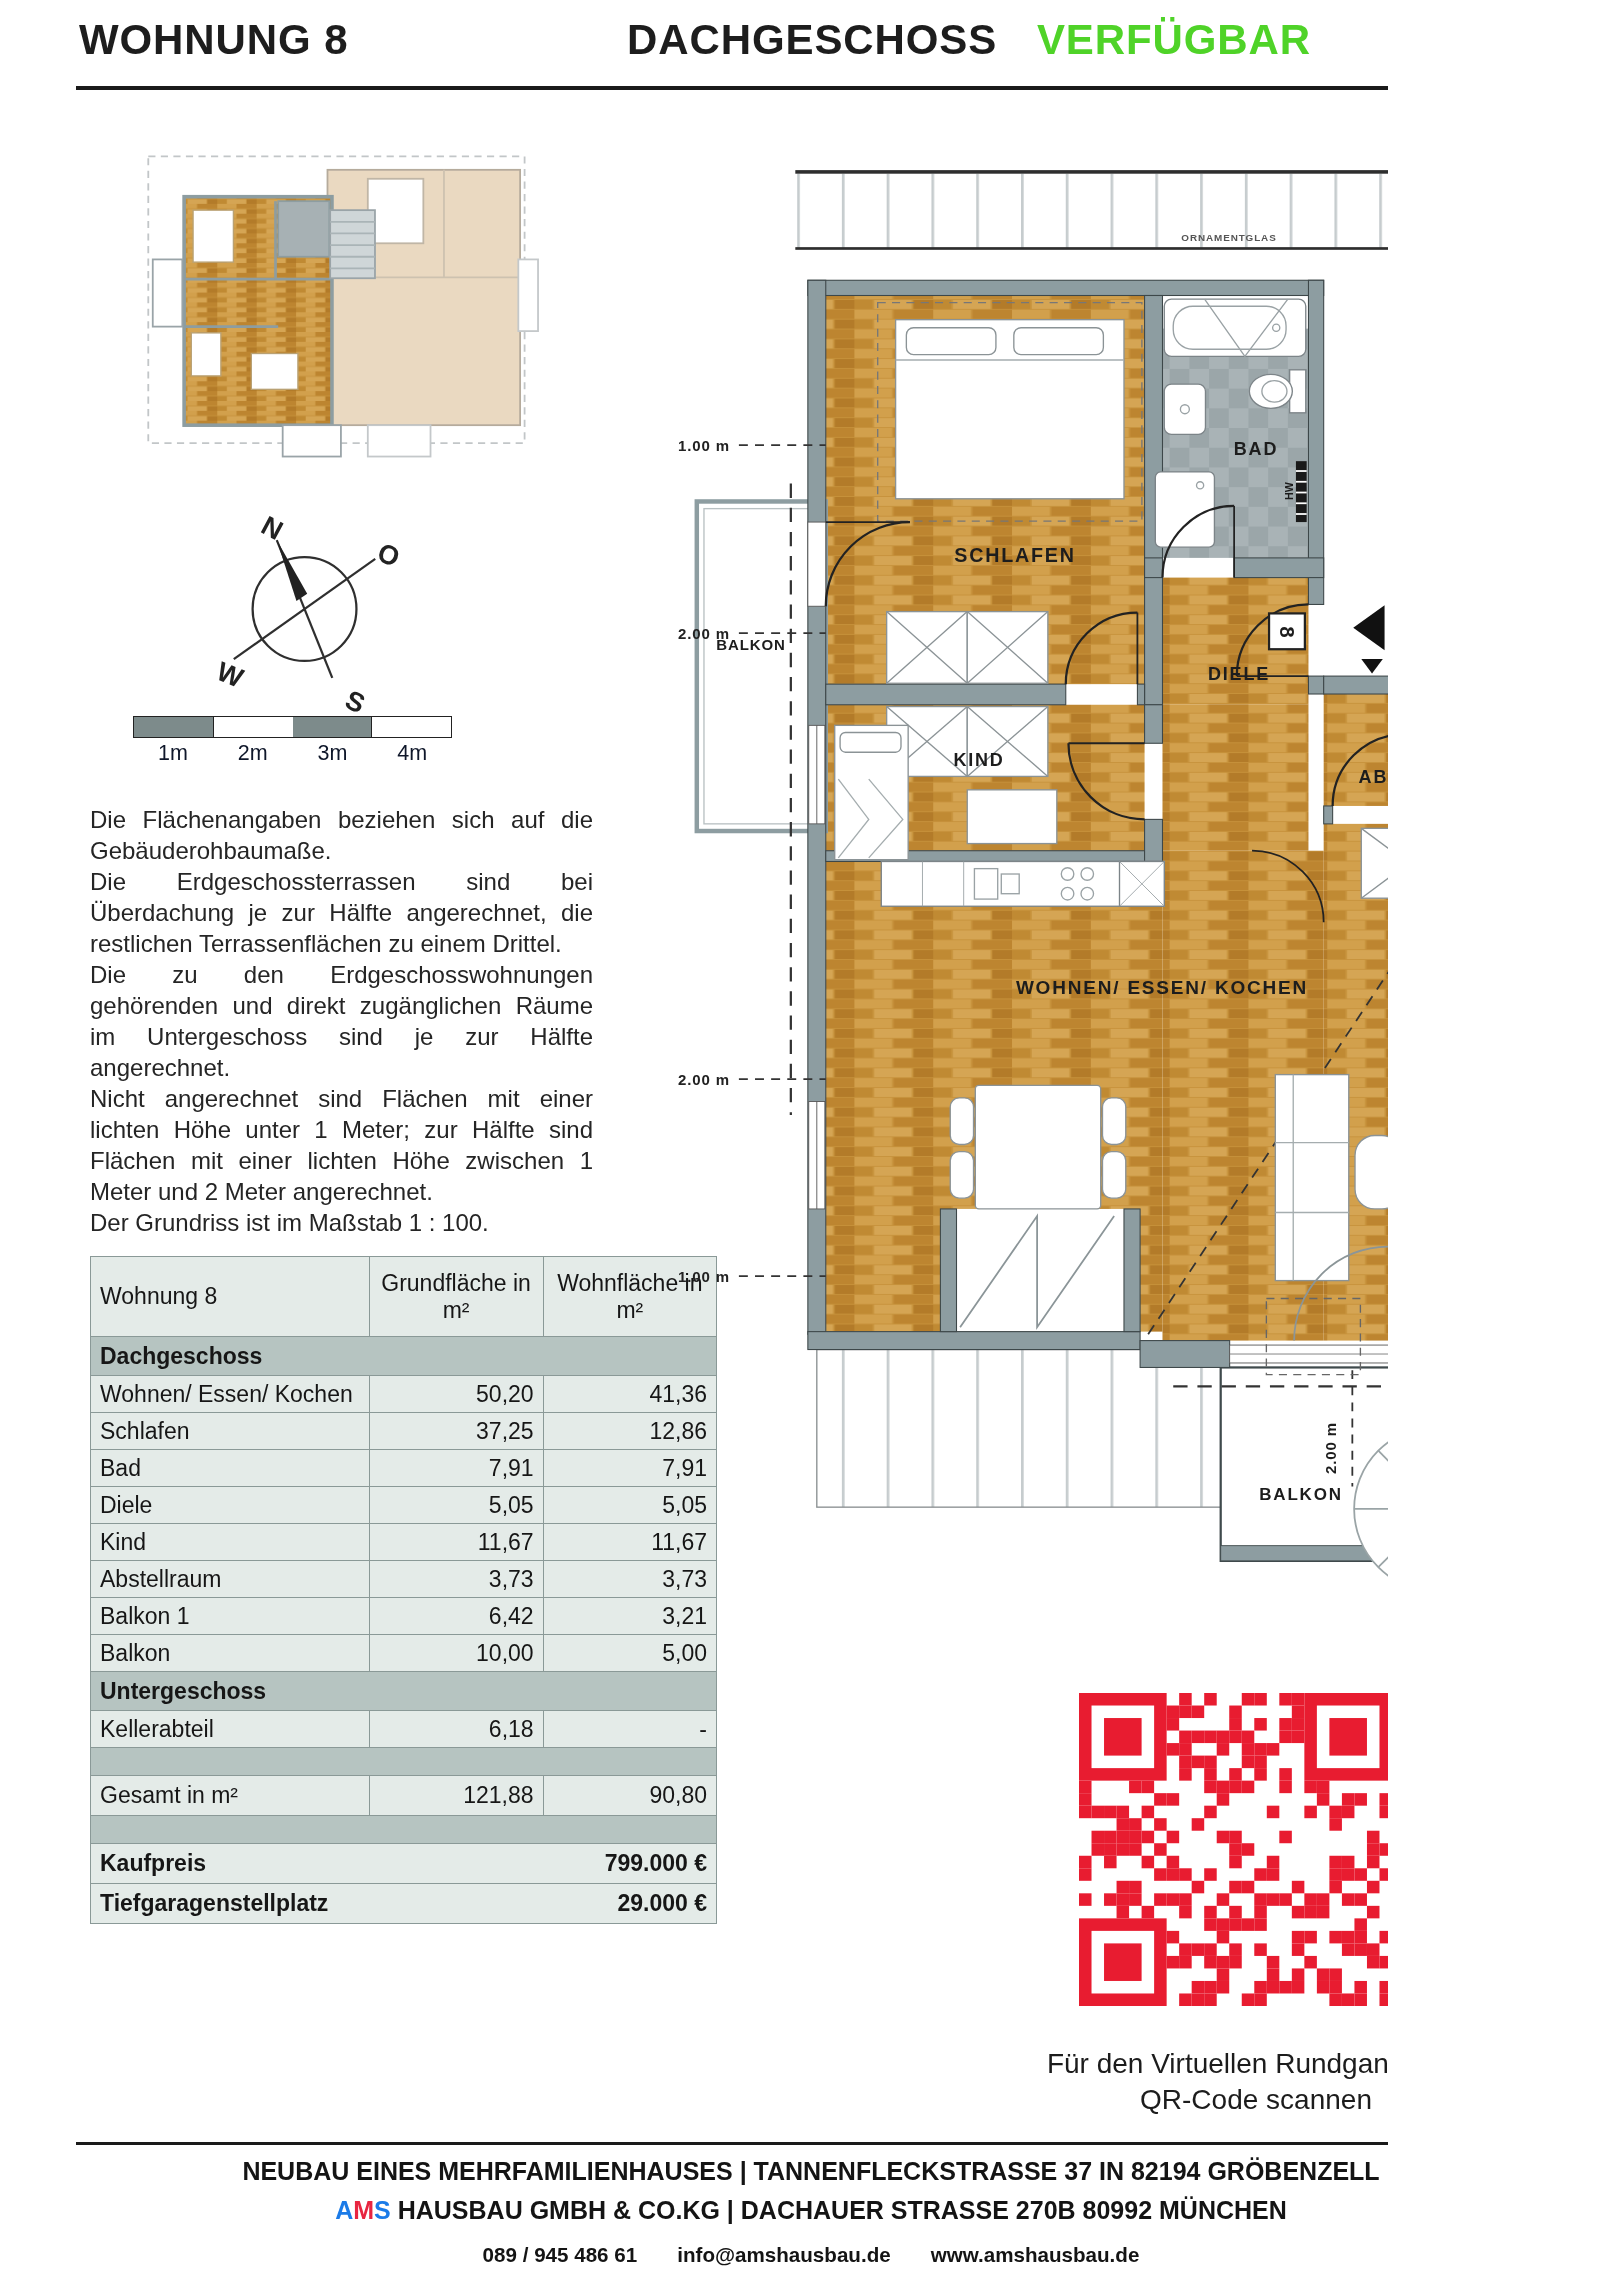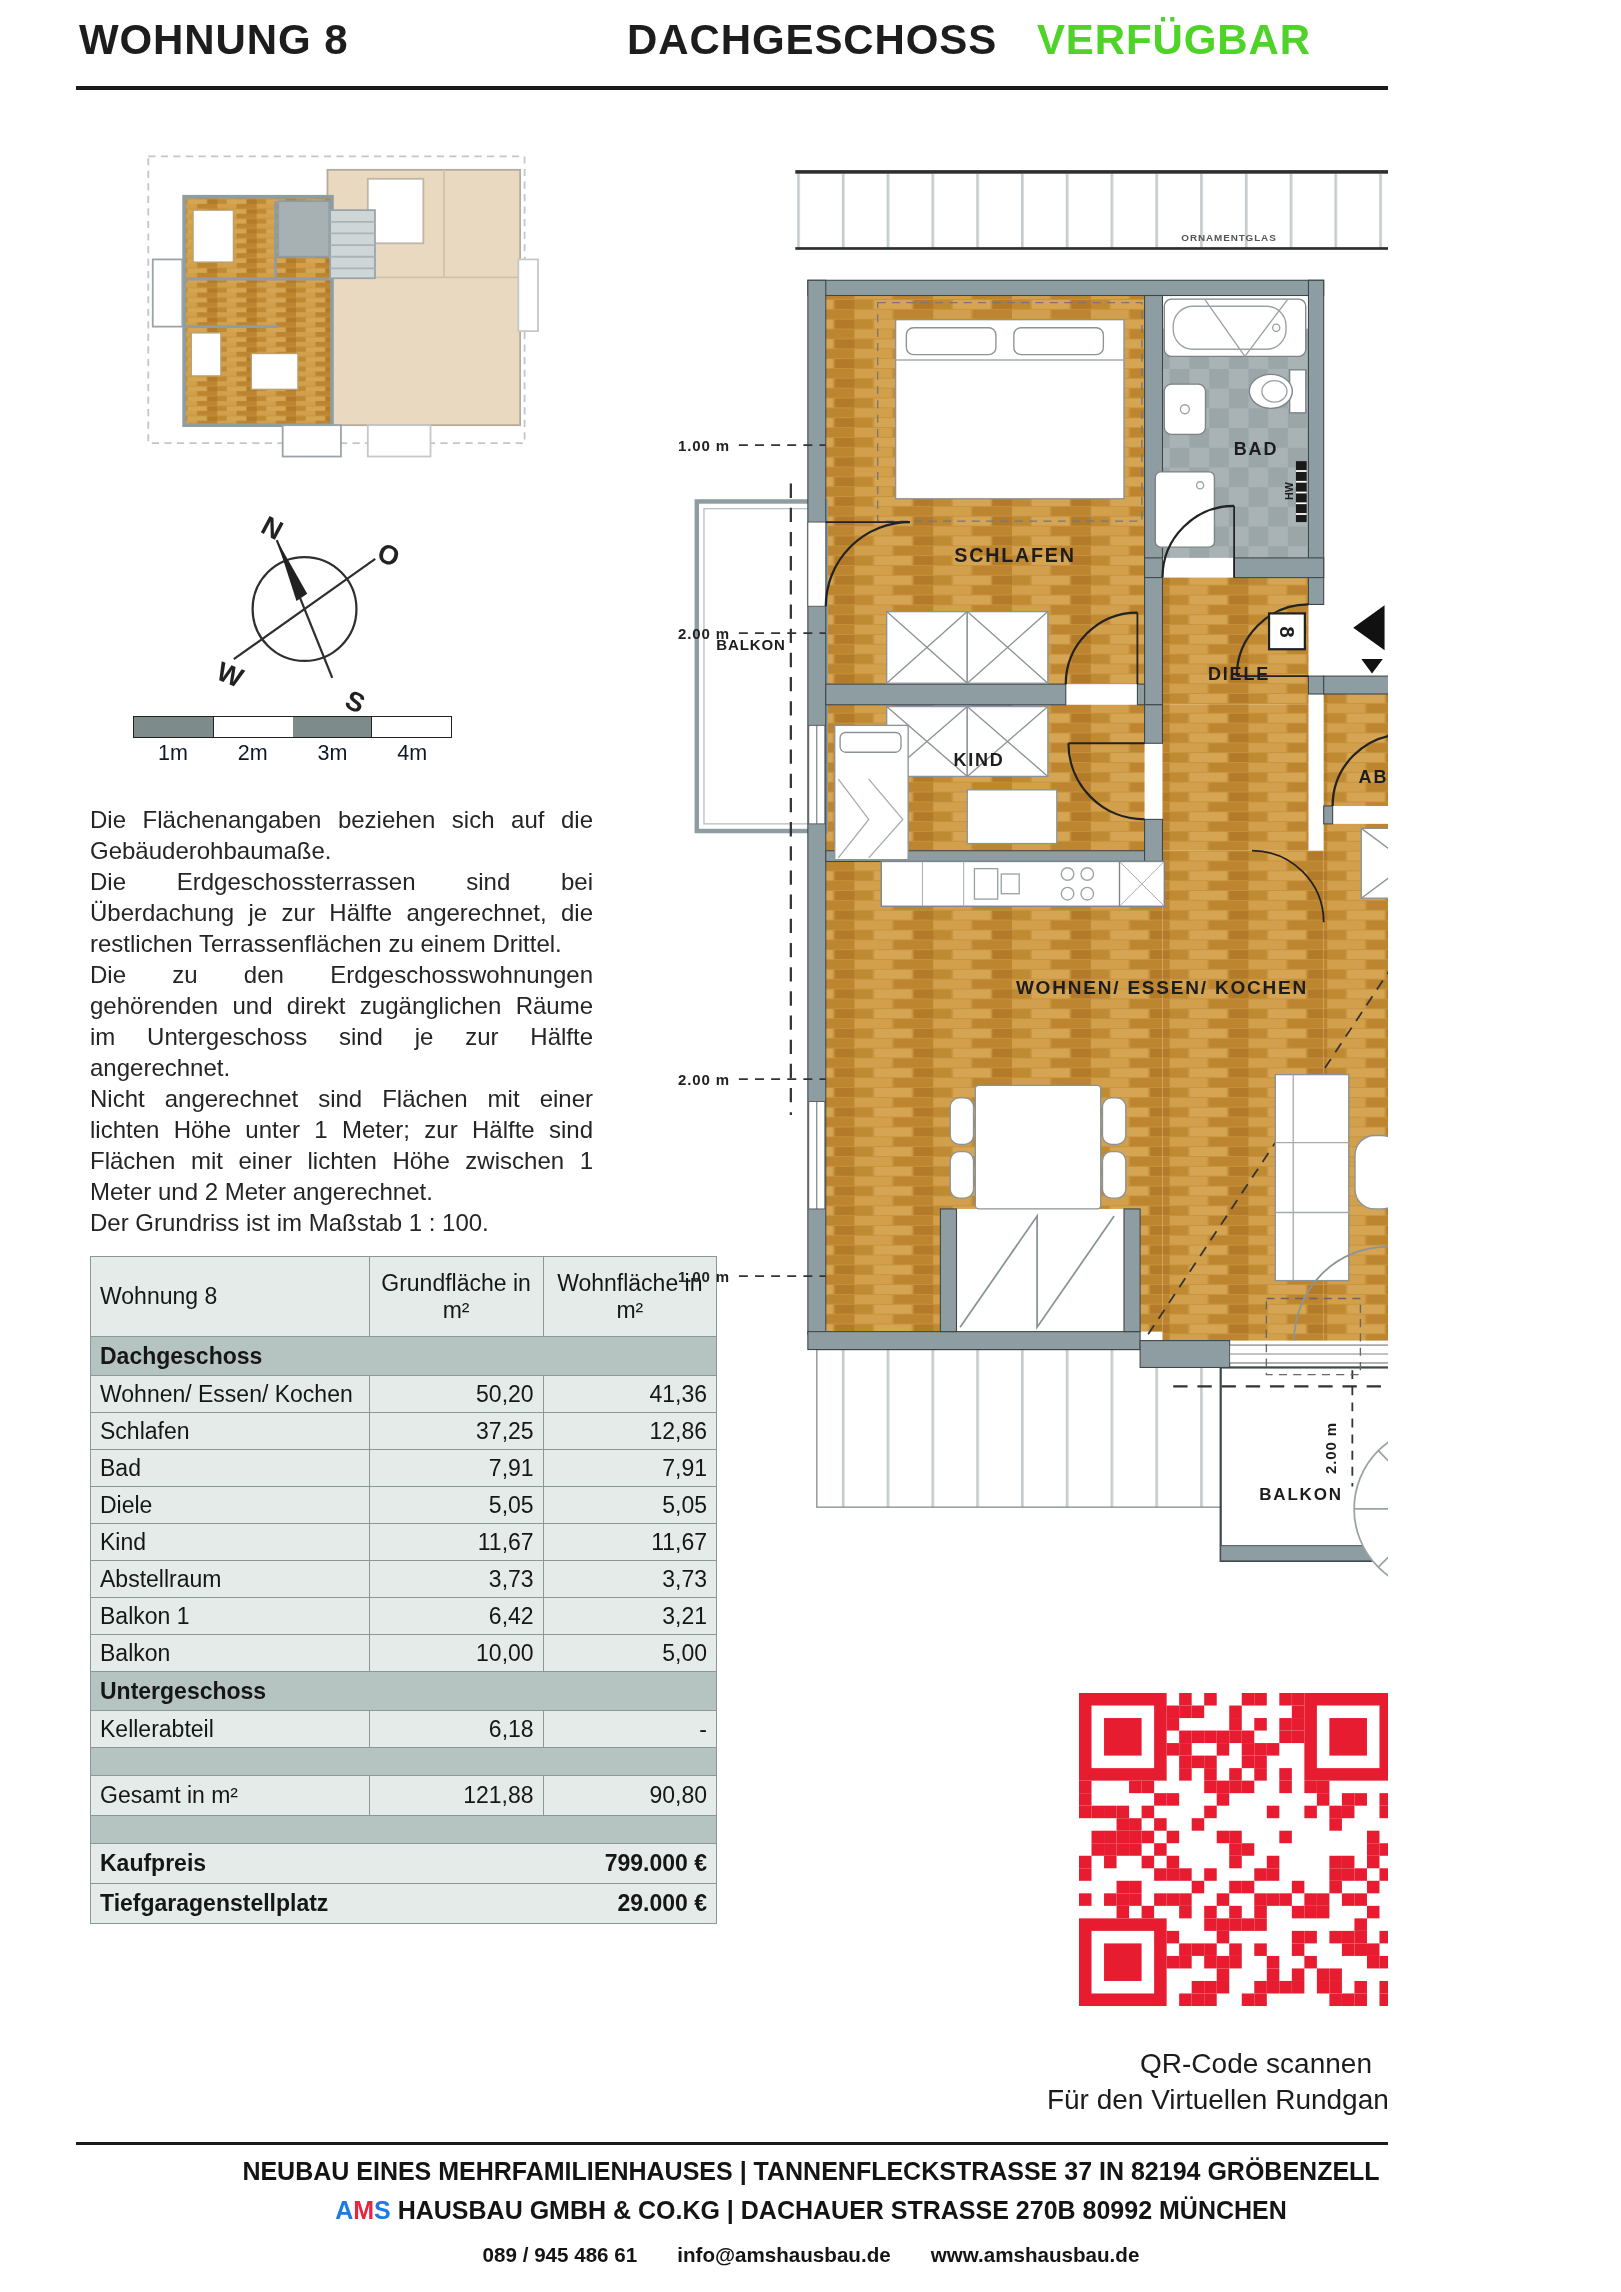--- a/index.html
+++ b/index.html
@@ -712,22 +712,22 @@
         <rect x="126" y="336" width="14" height="14" fill="#e81c30"></rect>
         <rect x="140" y="336" width="14" height="14" fill="#e81c30"></rect>
         <rect x="182" y="336" width="14" height="14" fill="#e81c30"></rect>
         <rect x="196" y="336" width="14" height="14" fill="#e81c30"></rect>
         <rect x="280" y="336" width="14" height="14" fill="#e81c30"></rect>
         <rect x="294" y="336" width="14" height="14" fill="#e81c30"></rect>
         <rect x="308" y="336" width="14" height="14" fill="#e81c30"></rect>
         <rect x="336" y="336" width="14" height="14" fill="#e81c30"></rect>
       </svg></div>
   <div class="qr-caption">
+    <div>Für den Virtuellen Rundgang bitte</div>
     <div>QR-Code scannen</div>
-    <div>Für den Virtuellen Rundgang bitte</div>
   </div>
 
   <div class="ftr-rule"></div>
   <div class="ftr-line1">NEUBAU EINES MEHRFAMILIENHAUSES | TANNENFLECKSTRASSE 37 IN 82194 GRÖBENZELL</div>
   <div class="ftr-line2">
     <span style="color:#1b7be8;">A</span><span style="color:#e82540;">M</span><span style="color:#1b7be8;">S</span><span> HAUSBAU GMBH &amp; CO.KG | DACHAUER STRASSE 270B 80992 MÜNCHEN</span>
   </div>
   <div class="ftr-line3">
     <span>089 / 945 486 61</span>
     <span>info@amshausbau.de</span>

